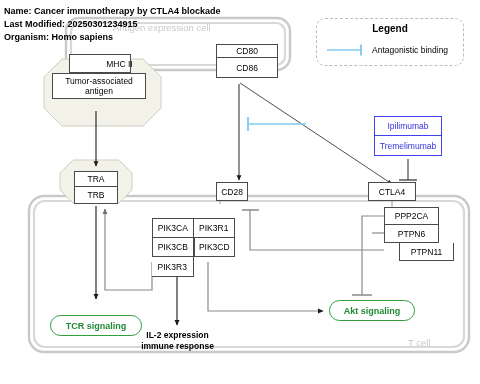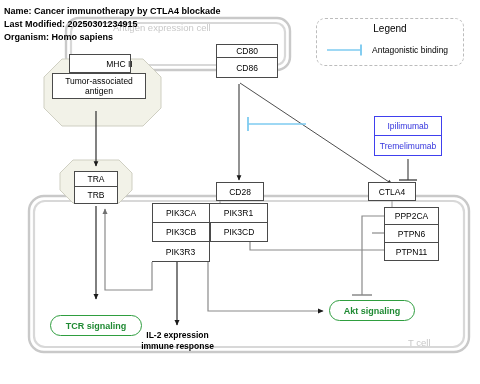--- a/index.html
+++ b/index.html
@@ -75,21 +75,21 @@
   #legend {
     position:absolute; left:316px; top:18px;
     width:148px; height:48px;
     border:1px dashed #bcbcbc;
     border-radius:9px;
     background:#ffffff;
     z-index:30;
   }
   #legend .legend-title {
     position:absolute; left:0; right:0; top:4px;
-    text-align:center; font-size:10px; font-weight:normal; color:#000;
+    text-align:center; font-size:10px; font-weight:bold; color:#000;
   }
   #legend .legend-row {
     position:absolute; left:8px; top:24px; right:6px;
     display:flex; align-items:center; gap:7px;
   }
   #legend .legend-text { font-size:8.5px; color:#000; white-space:nowrap; }
   .legend-glyph { flex:0 0 auto; }
 </style>
 </head>
 <body>
@@ -182,37 +182,37 @@
 <div class="stack" style="left:216px; top:44px; width:62px;">
   <div class="node" style="height:14px;">CD80</div>
   <div class="node" style="height:20px;">CD86</div>
 </div>
 
 <div class="stack" style="left:74px; top:171px; width:44px;">
   <div class="node" style="height:16px;">TRA</div>
   <div class="node" style="height:17px;">TRB</div>
 </div>
 
-<div class="node" style="left:216px; top:182px; width:48px; height:19px;">CD28</div>
+<div class="node" style="left:216px; top:182px; width:32px; height:19px;">CD28</div>
 
 <div class="node" style="left:368px; top:182px; width:48px; height:19px;">CTLA4</div>
 
-<div style="position:absolute; left:152px; top:203px; width:116px; height:59px;
+<div style="position:absolute; left:152px; top:218px; width:83px; height:59px;
             display:grid; grid-template-columns:1fr 1fr; grid-template-rows:1fr 1fr 1fr; z-index:20;">
   <div class="node" style="position:relative; left:auto; top:auto; width:100%; height:100%;">PIK3CA</div>
   <div class="node" style="position:relative; left:auto; top:auto; width:100%; height:100%; border-left:none;">PIK3R1</div>
   <div class="node" style="position:relative; left:auto; top:auto; width:100%; height:100%; border-top:none;">PIK3CB</div>
   <div class="node" style="position:relative; left:auto; top:auto; width:100%; height:100%; border-top:none;">PIK3CD</div>
   <div class="node" style="position:relative; left:auto; top:auto; width:100%; height:100%; border-top:none; border-left:none;">PIK3R3</div>
 </div>
 
 <div class="stack" style="left:384px; top:207px; width:55px;">
   <div class="node" style="height:18px;">PPP2CA</div>
   <div class="node" style="height:18px;">PTPN6</div>
-  <div class="node" style="height:18px;">PTPN11</div>
+  <div class="node" style="height:18px;margin-left:15px;">PTPN11</div>
 </div>
 
 <div class="stack" style="left:374px; top:116px; width:68px;border-radius:12px;">
   <div class="node drug" style="height:20px;">Ipilimumab</div>
   <div class="node drug" style="height:20px;">Tremelimumab</div>
 </div>
 
 <div class="pill" style="left:50px; top:315px; width:92px; height:21px;">TCR signaling</div>
 
 <div class="pill" style="left:329px; top:300px; width:86px; height:21px;">Akt signaling</div>

